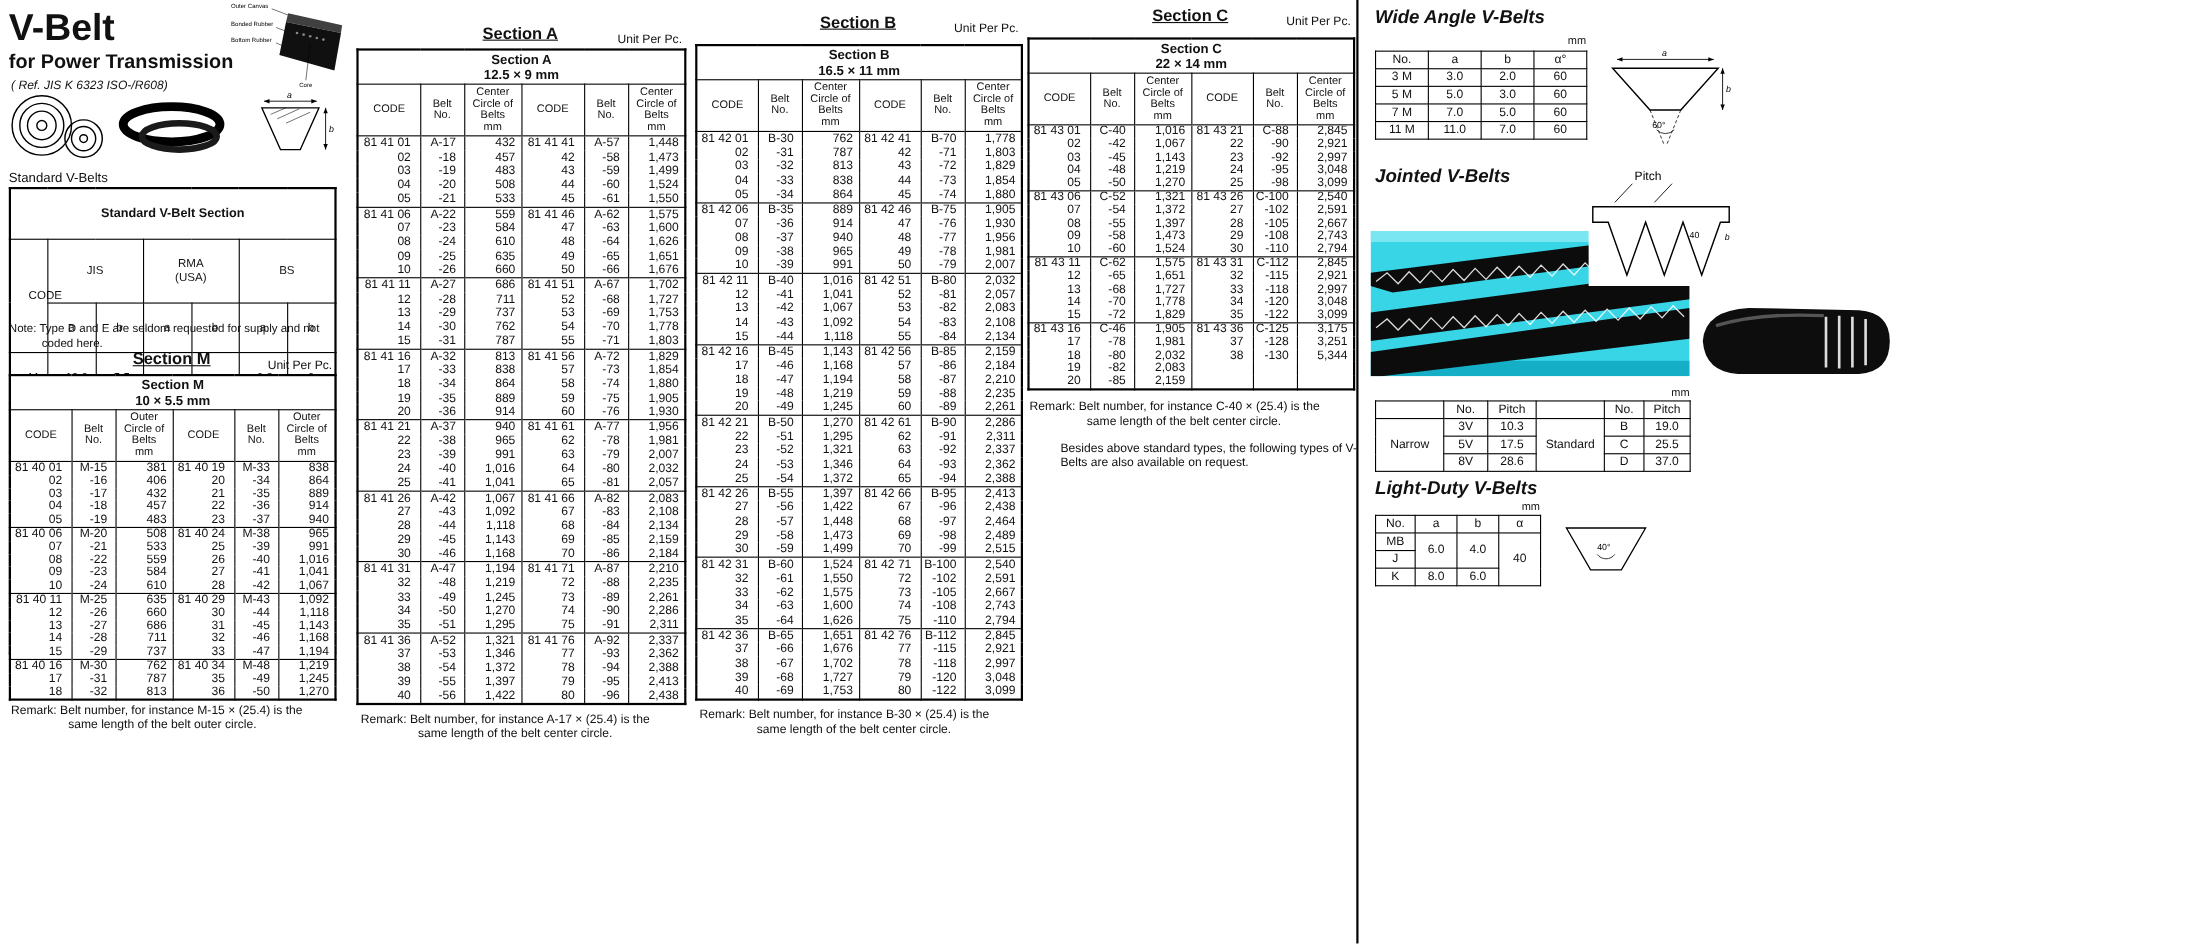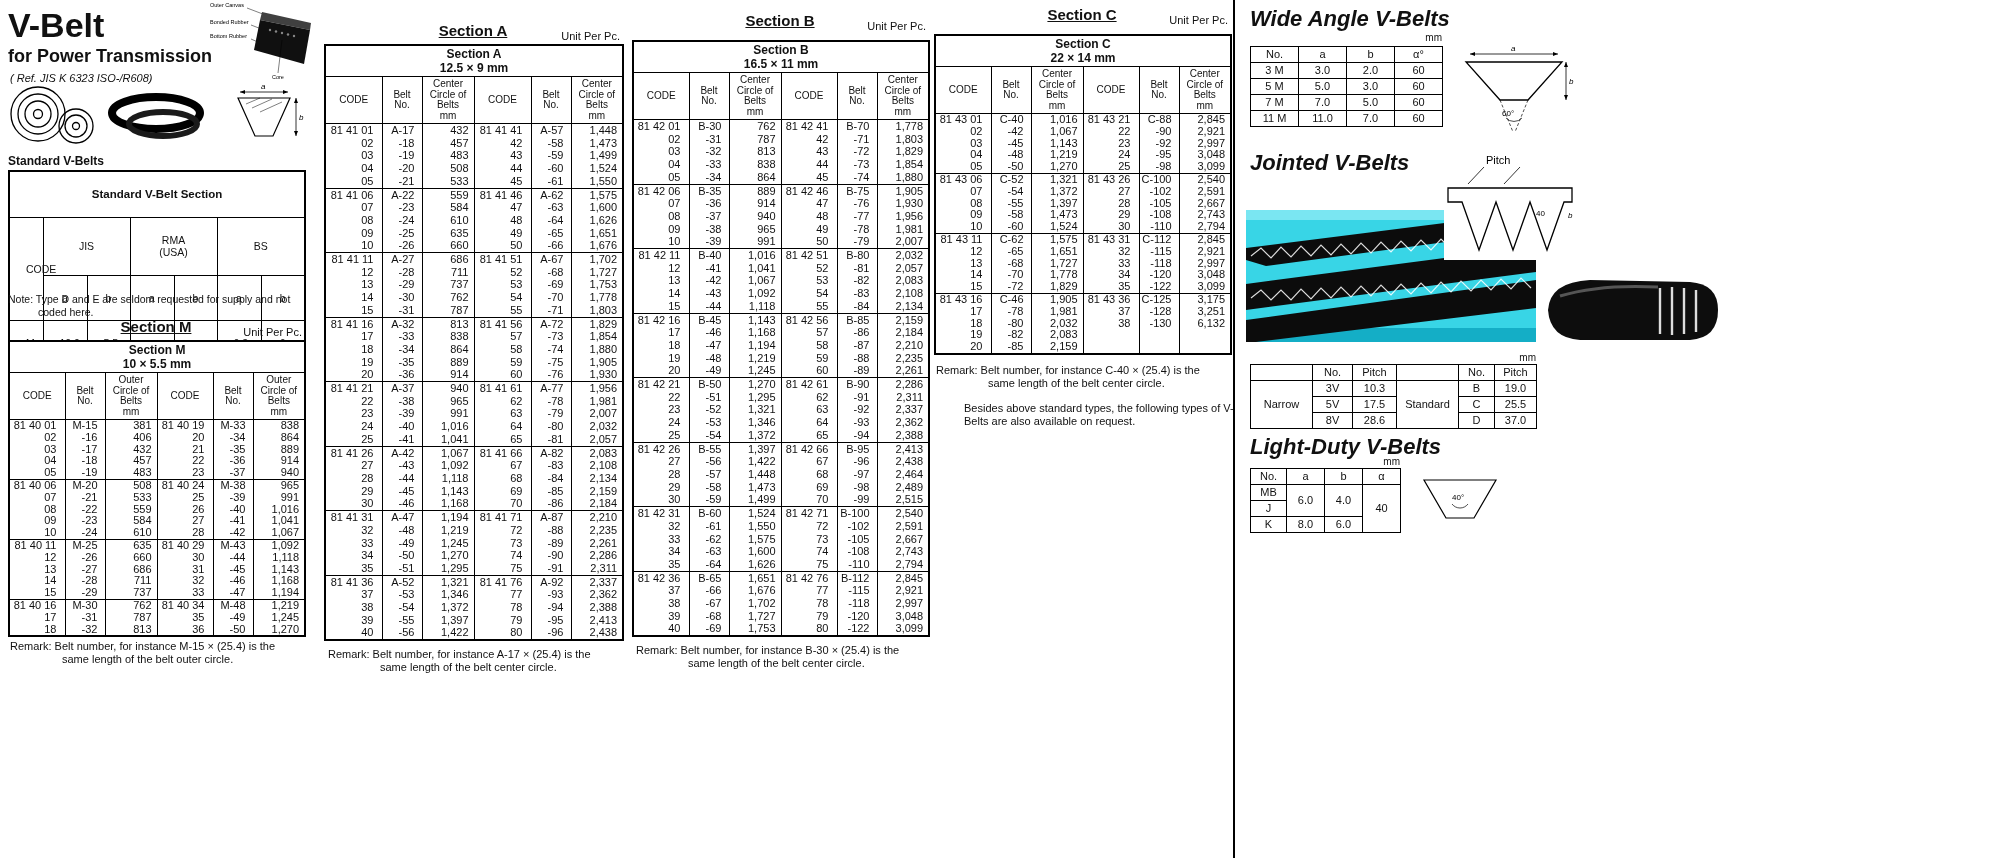--- a/index.html
+++ b/index.html
@@ -6,25 +6,25 @@
   html,body { background:#fff; }
   body { font-family:"Liberation Sans", sans-serif; color:#111; }
   .page { position:relative; width:1736px; height:858px; background:#fff; overflow:hidden; }
   .abs { position:absolute; }
   .col { position:absolute; top:0; height:858px; }
 
   
   .v-title { font-size:34px; font-weight:bold; }
   .v-sub { font-size:18px; font-weight:bold; }
   .v-ref { font-size:11px; font-style:italic; }
-  .std-label { font-size:12px; font-weight:bold; }
+  .std-label { font-size:12px; font-weight:normal; }
   .sec-head { position:relative; text-align:center; height:20px; }
   .sec-title { font-weight:bold; font-size:15px; text-decoration:underline; }
   .sec-unit { position:absolute; right:2px; bottom:0; font-size:11px; }
-  .panel-title { font-weight:bold; font-style:italic; font-size:22px; }
+  .panel-title { font-weight:bold; font-style:italic; font-size:17px; }
   .mm-label { font-size:10px; }
 
   
   .belt-table { border-collapse:collapse; table-layout:fixed; border:2px solid #000; background:#fff; }
   .belt-table .size-head { border-bottom:1px solid #000; text-align:center; font-weight:bold; font-size:12px; line-height:14px; padding:1px 0; }
   .belt-table .col-heads th { border-left:1px solid #000; font-weight:normal; font-size:10px; line-height:10.5px; text-align:center; vertical-align:middle; white-space:pre-line; padding:2px 0; }
   .belt-table tbody { border-top:1px solid #000; }
   .belt-table td { border-left:1px solid #000; font-size:11px; white-space:nowrap; overflow:hidden; }
   .belt-table td:nth-child(1), .belt-table td:nth-child(4){ text-align:right; padding-right:8px; }
   .belt-table td:nth-child(2), .belt-table td:nth-child(5){ text-align:right; padding-right:7px; }
@@ -1332,21 +1332,21 @@
             <td>37</td>
             <td>-128</td>
             <td>3,251</td>
           </tr>
           <tr>
             <td>18</td>
             <td>-80</td>
             <td>2,032</td>
             <td>38</td>
             <td>-130</td>
-            <td>6,132</td>
+            <td>5,344</td>
           </tr>
           <tr>
             <td>19</td>
             <td>-82</td>
             <td>2,083</td>
             <td></td>
             <td></td>
             <td></td>
           </tr>
           <tr>

